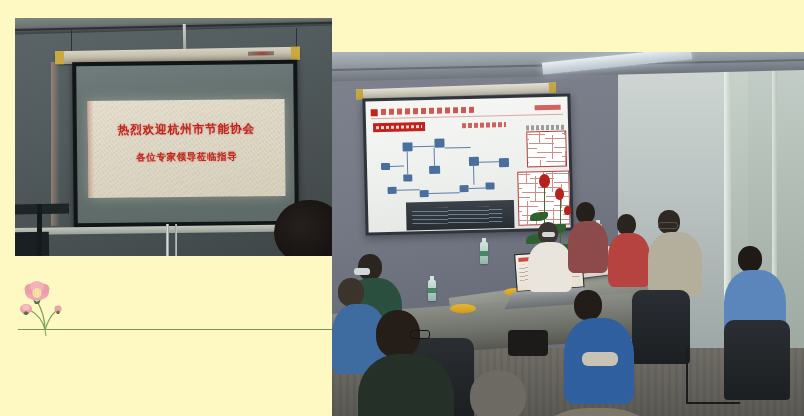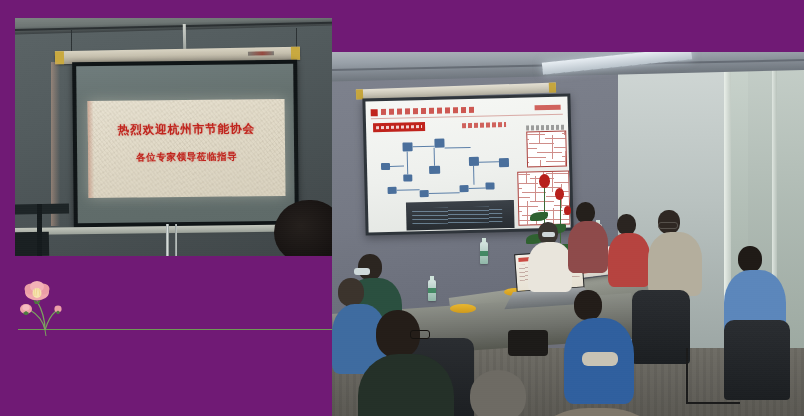--- a/index.html
+++ b/index.html
@@ -1,21 +1,21 @@
 <!DOCTYPE html>
 <html><head>
 <meta charset="utf-8">
 <style>
   html,body{margin:0;padding:0;}
   body{
     width:804px;height:416px;background:#ffffff;overflow:hidden;
     font-family:"Liberation Sans","DejaVu Sans",sans-serif;
     position:relative;
   }
-  .page{position:absolute;inset:0;background:#701a75;}
+  .page{position:absolute;inset:0;background:#fef9c3;}
 
   
   .photo-left{
     position:absolute;left:15px;top:18px;width:317px;height:238px;
     overflow:hidden;background:#4a5456;
   }
   .pl-wall{
     position:absolute;inset:0;
     background:linear-gradient(160deg,#5b6466 0%,#525b5d 35%,#474f51 70%,#3e4547 100%);
   }

